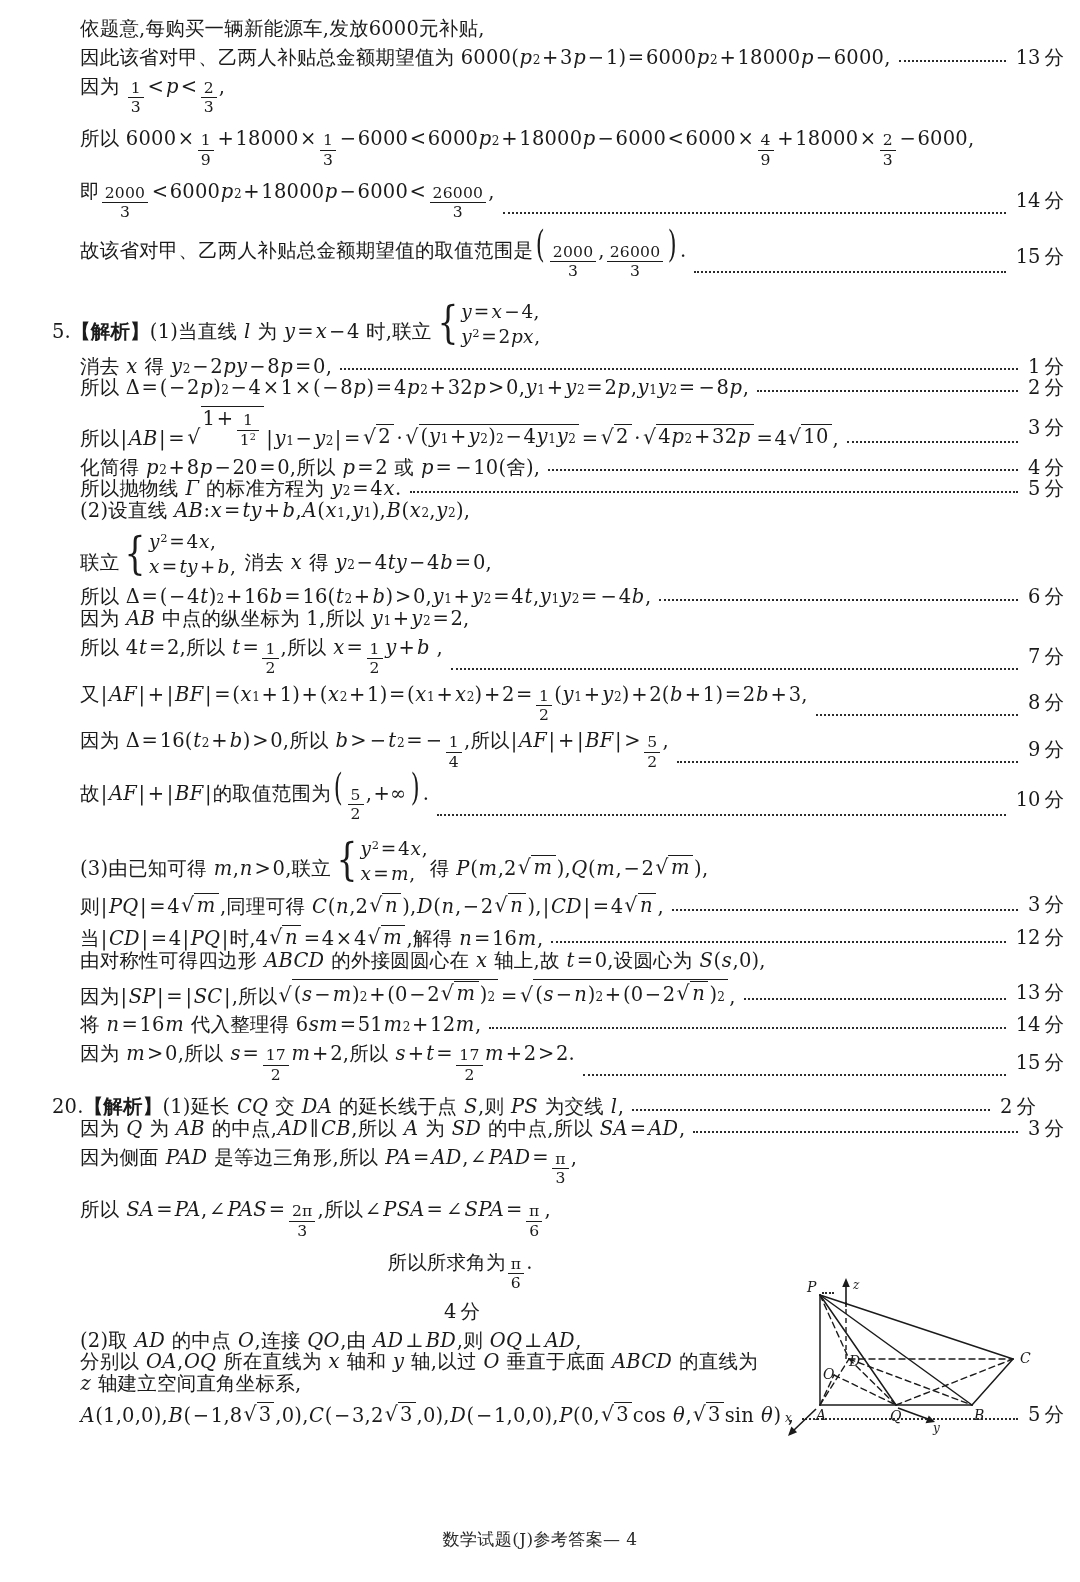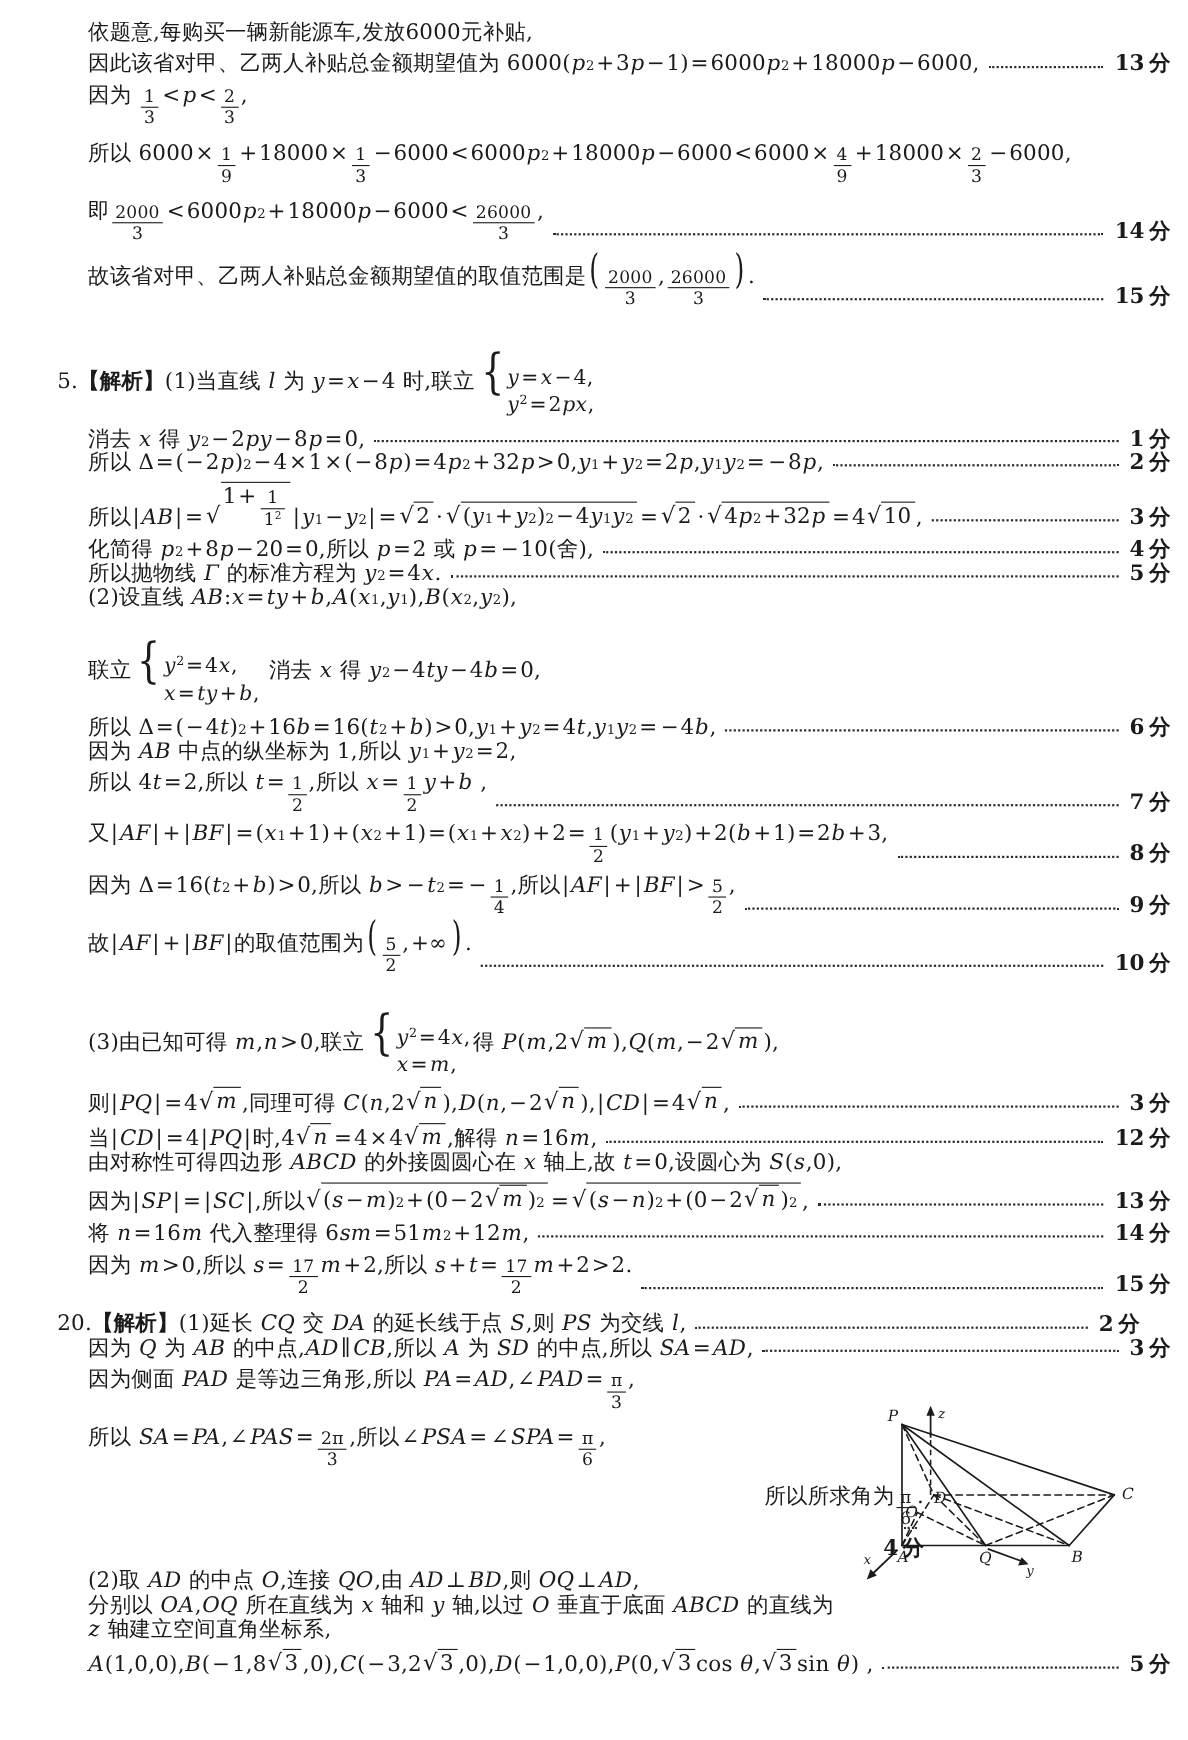--- a/index.html
+++ b/index.html
@@ -42,38 +42,37 @@
   .ln .txt { display: inline-flex; align-items: baseline; }
   .cn { font-family: "DejaVu Serif", "Liberation Serif", serif; font-weight: 500; letter-spacing: .2px; }
   .mi { font-style: italic; font-family: "DejaVu Serif","Liberation Serif",serif; padding: 0 .5px; }
   .mn { font-style: normal; font-family: "DejaVu Serif","Liberation Serif",serif; }
   .op { padding: 0 1.5px; }
   .subn { font-size: .62em; vertical-align: -0.22em; font-style: normal; }
   .sup { font-size: .62em; vertical-align: 0.55em; font-style: normal; }
 
   
   .i0 { padding-left: 0; }
-  .i1 { padding-left: 28px; }
+  .i1 { padding-left: 28px; align-items: center; }
 
   
   .lead {
     flex: 1 1 auto;
     min-width: 12px;
     border-bottom: 2.4px dotted #2b2b2b;
     margin: 0 6px 7px 8px;
     height: 0;
     align-self: flex-end;
   }
   .mark {
     flex: 0 0 auto;
     font-size: 19.5px;
     white-space: nowrap;
     padding-left: 4px;
     text-align: right;
-    font-weight: bold;
   }
   .mark .num { font-family: "DejaVu Serif","Liberation Serif",serif; }
   .mark .fen { font-family: "DejaVu Serif","Liberation Serif",serif; padding-left: 4px; }
 
   
   .frac {
     display: inline-flex;
     flex-direction: column;
     vertical-align: -0.52em;
     text-align: center;
@@ -101,21 +100,21 @@
 
   
   .system { display: inline-flex; align-items: center; margin: 0 2px; vertical-align: middle; }
   .system .brace {
     font-size: 2.25em;
     line-height: .75;
     font-family: "DejaVu Serif","Liberation Serif",serif;
     transform: scaleX(.75);
     margin-right: -1px;
   }
-  .system .rows { display: inline-flex; flex-direction: column; font-size: .95em; line-height: 1.35; margin-top: 32px; }
+  .system .rows { display: inline-flex; flex-direction: column; font-size: .95em; line-height: 1.35; }
 
   
   .tparen { font-size: 1.9em; line-height: .6; transform: scaleX(.62); display: inline-block; vertical-align: middle; font-family: "DejaVu Serif","Liberation Serif",serif; }
 
   .bar { padding: 0 1px; }
 
   
   .qnum { font-family: "DejaVu Serif","Liberation Serif",serif; }
   .jiexi { font-weight: 700; font-family: Liberation Sans, sans-serif; }
 
@@ -708,14 +707,15 @@
         <text x="40" y="158">A</text>
         <text x="114" y="159">Q</text>
         <text x="157" y="170" font-size="12">y</text>
         <text x="198" y="158">B</text>
         <text x="244" y="101">C</text>
         <text x="9" y="160" font-size="12">x</text>
       </g>
     </svg>
   </div>
 
+  <div class="footer">数学试题(J)参考答案— 4</div>
 
 </div>
 
 </body></html>

